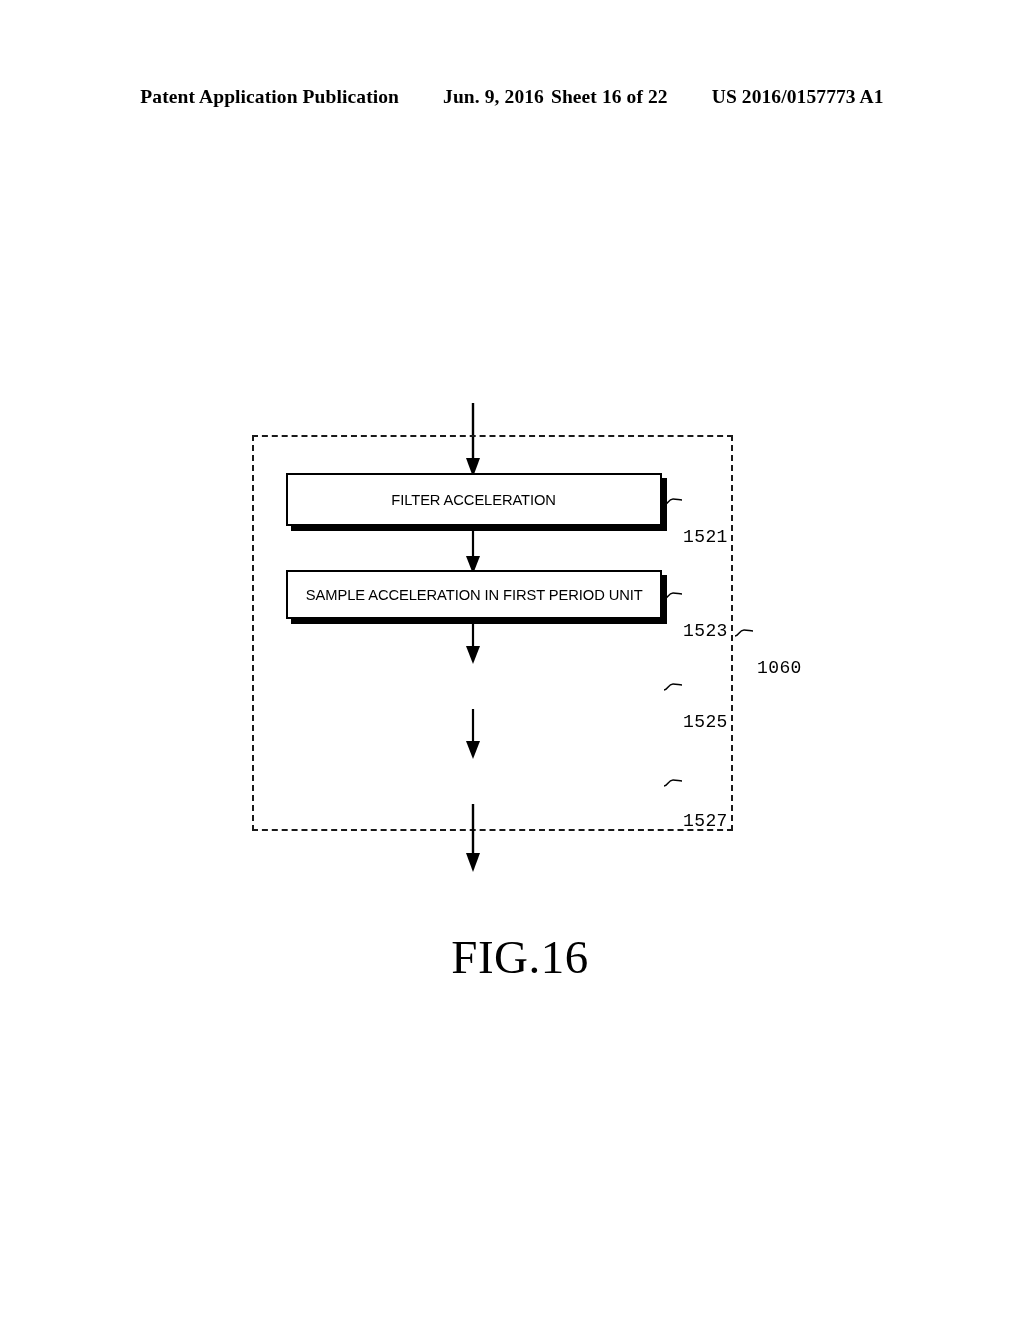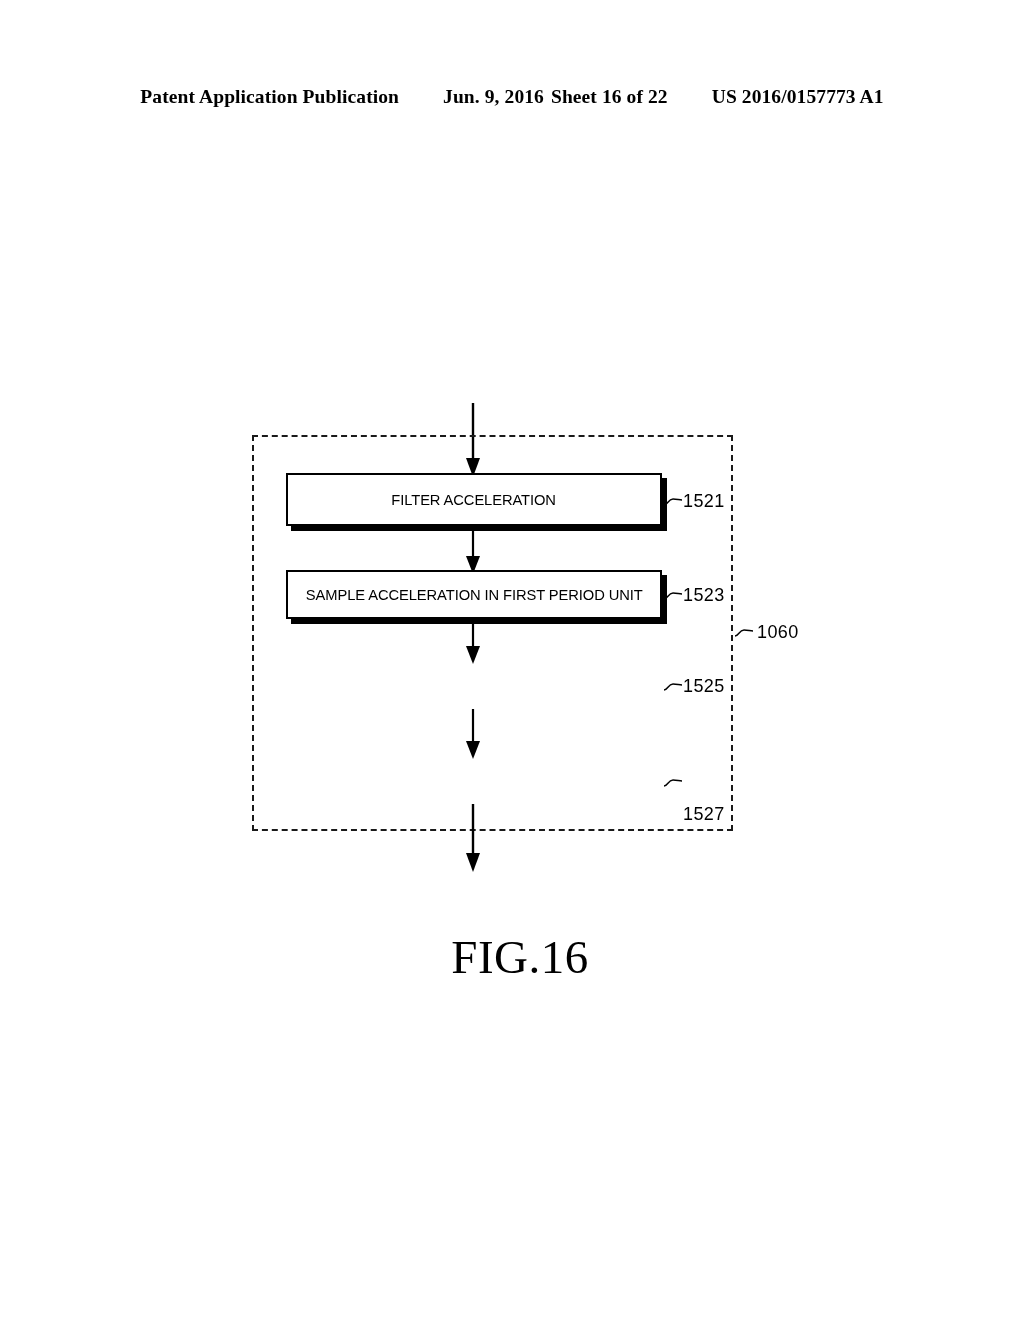--- a/index.html
+++ b/index.html
@@ -81,29 +81,30 @@
   }
 
   #box-1521 { left: 286px; top: 473px;  width: 376px; height: 53px; }
   #box-1523 { left: 286px; top: 570px;  width: 376px; height: 49px; }
   #box-1525 { left: 286px; top: 660px;  width: 376px; height: 51px; }
   #box-1527 { left: 286px; top: 755px;  width: 376px; height: 51px; }
 
   
   .ref {
     position: absolute;
-    font-family: Liberation Sans, sans-serif;
+    font-family: Liberation Mono, monospace;
     font-size: 18px;
     letter-spacing: 0.4px;
     white-space: nowrap;
+    margin-top: 36px;
   }
   #ref-1521 { left: 683px; top: 491px; }
   #ref-1523 { left: 683px; top: 585px; }
   #ref-1525 { left: 683px; top: 676px; }
-  #ref-1527 { left: 683px; top: 804px; }
+  #ref-1527 { left: 683px; top: 775px; }
   #ref-1520 { left: 757px; top: 622px; }
 
   
   .leader {
     position: absolute;
     width: 18px;
     height: 10px;
     overflow: visible;
   }
   #lead-1521 { left: 664px; top: 497px; }

